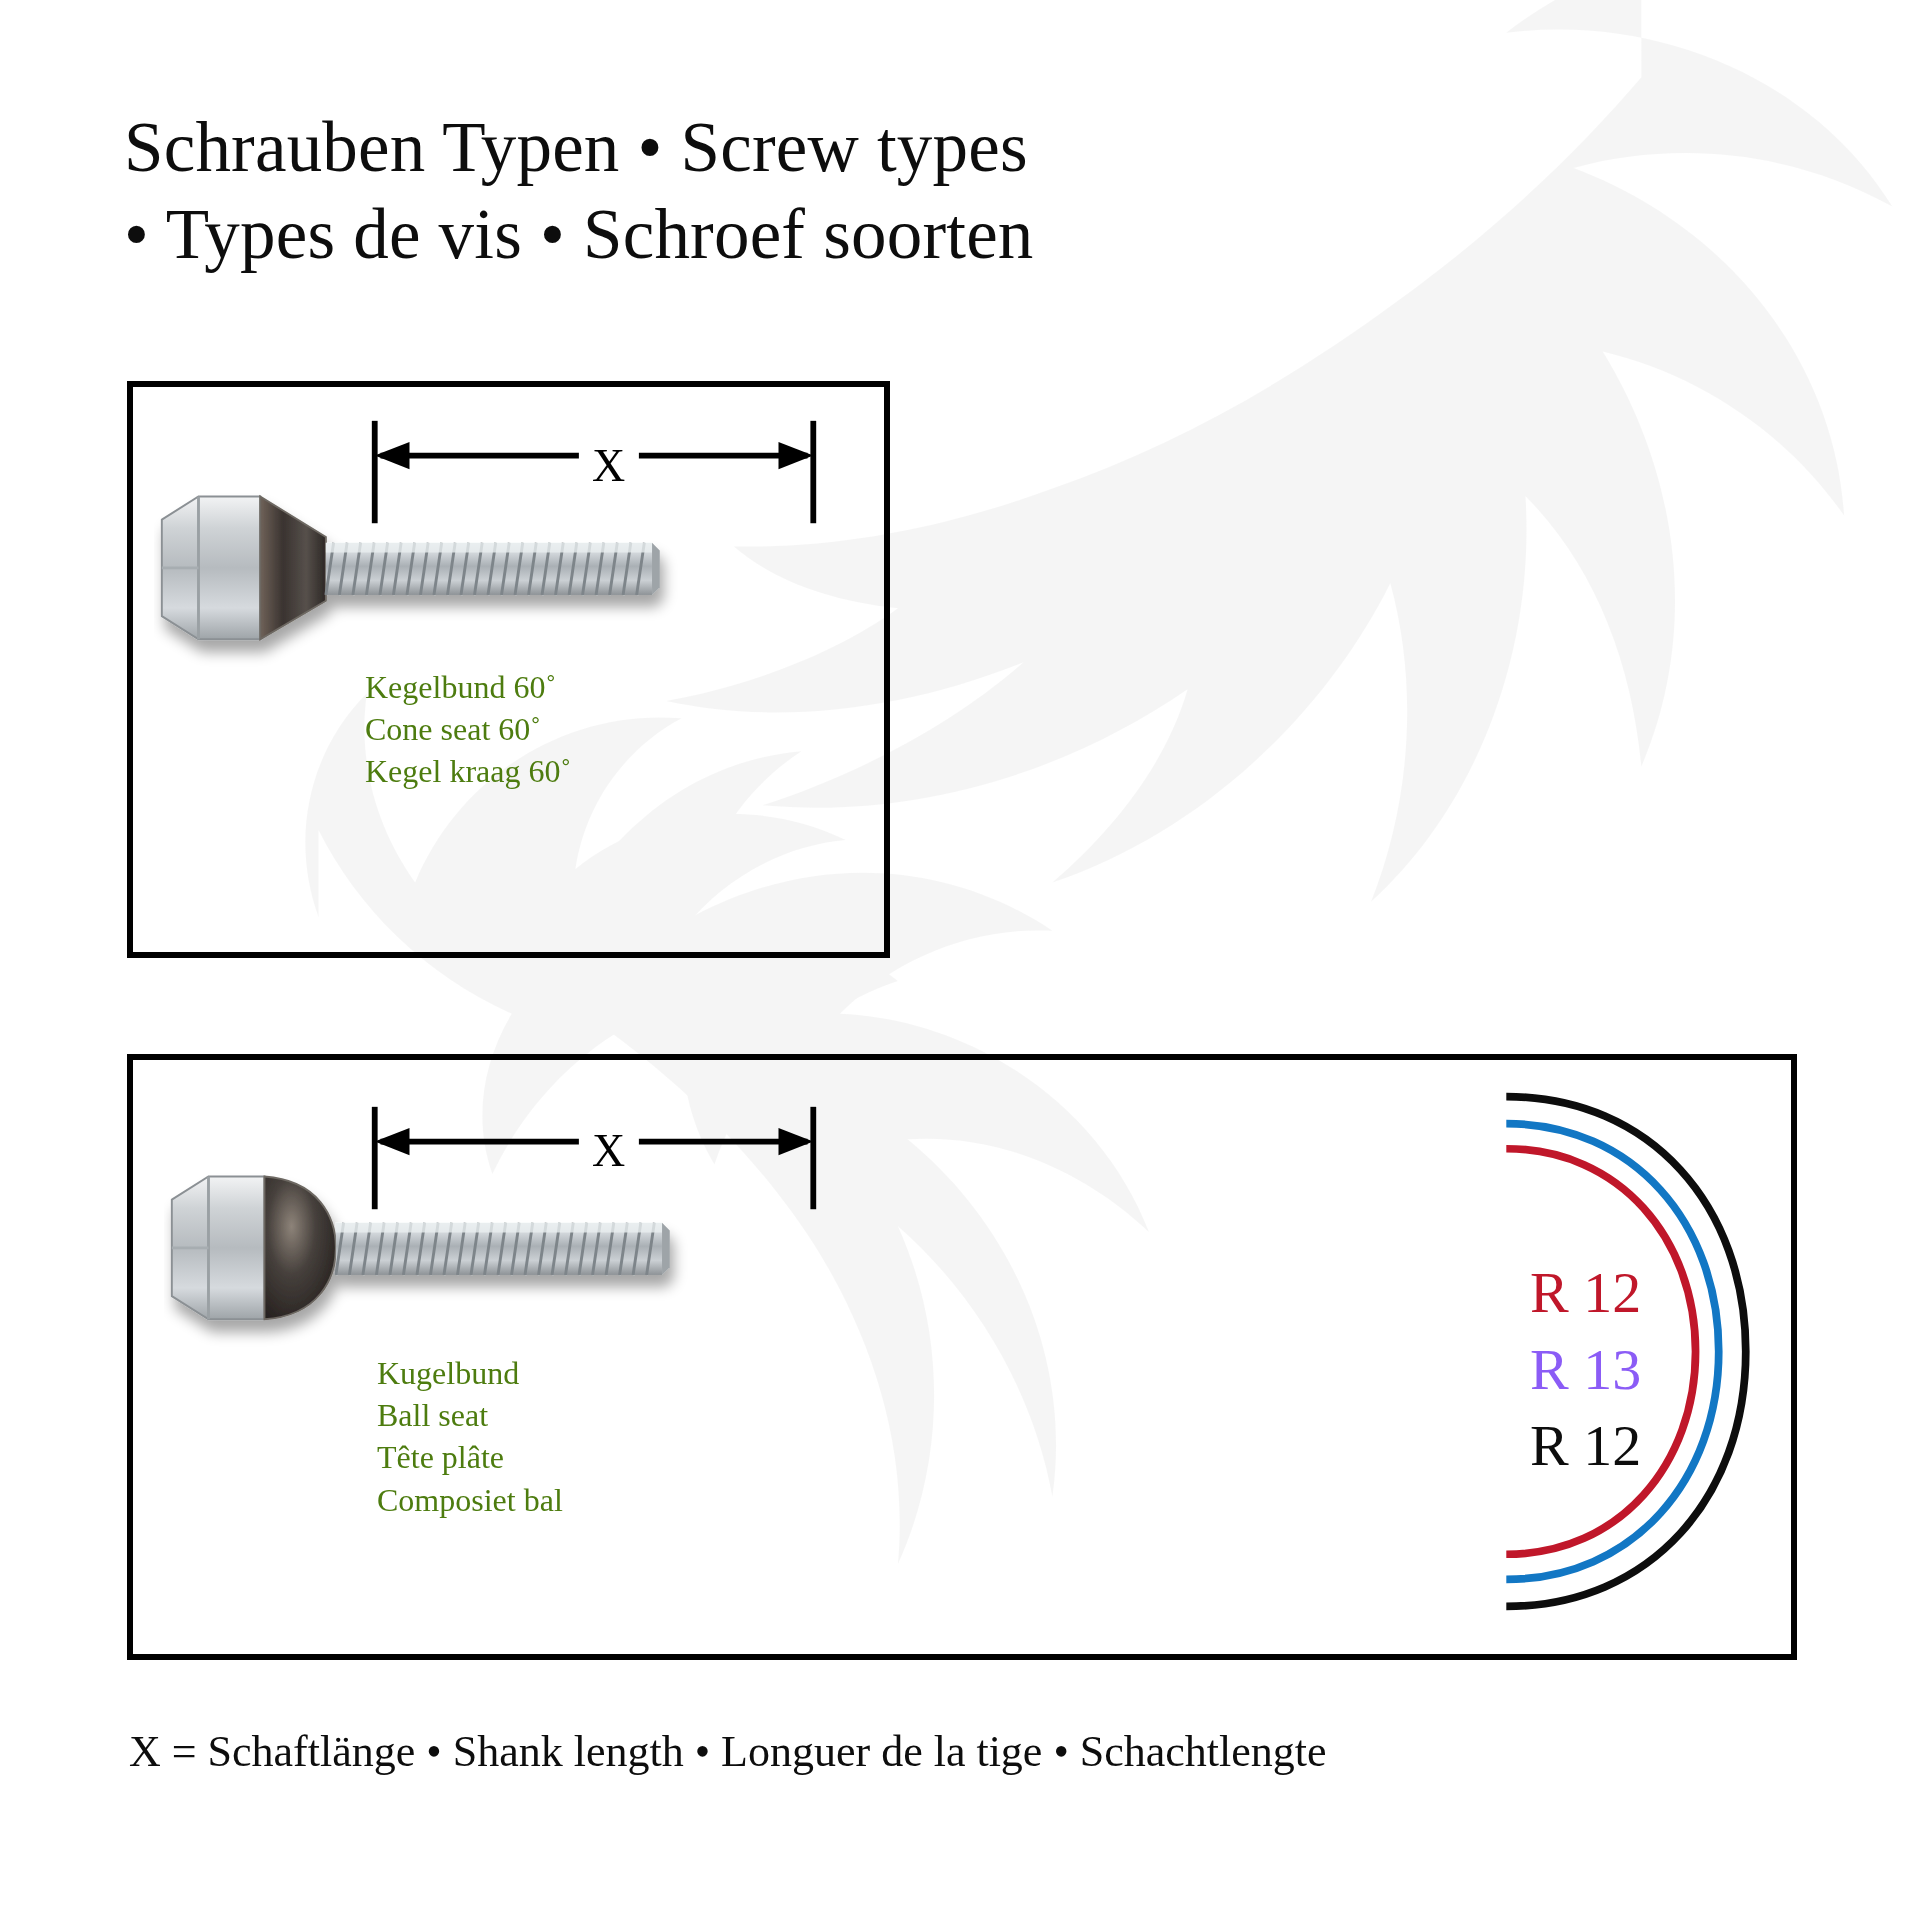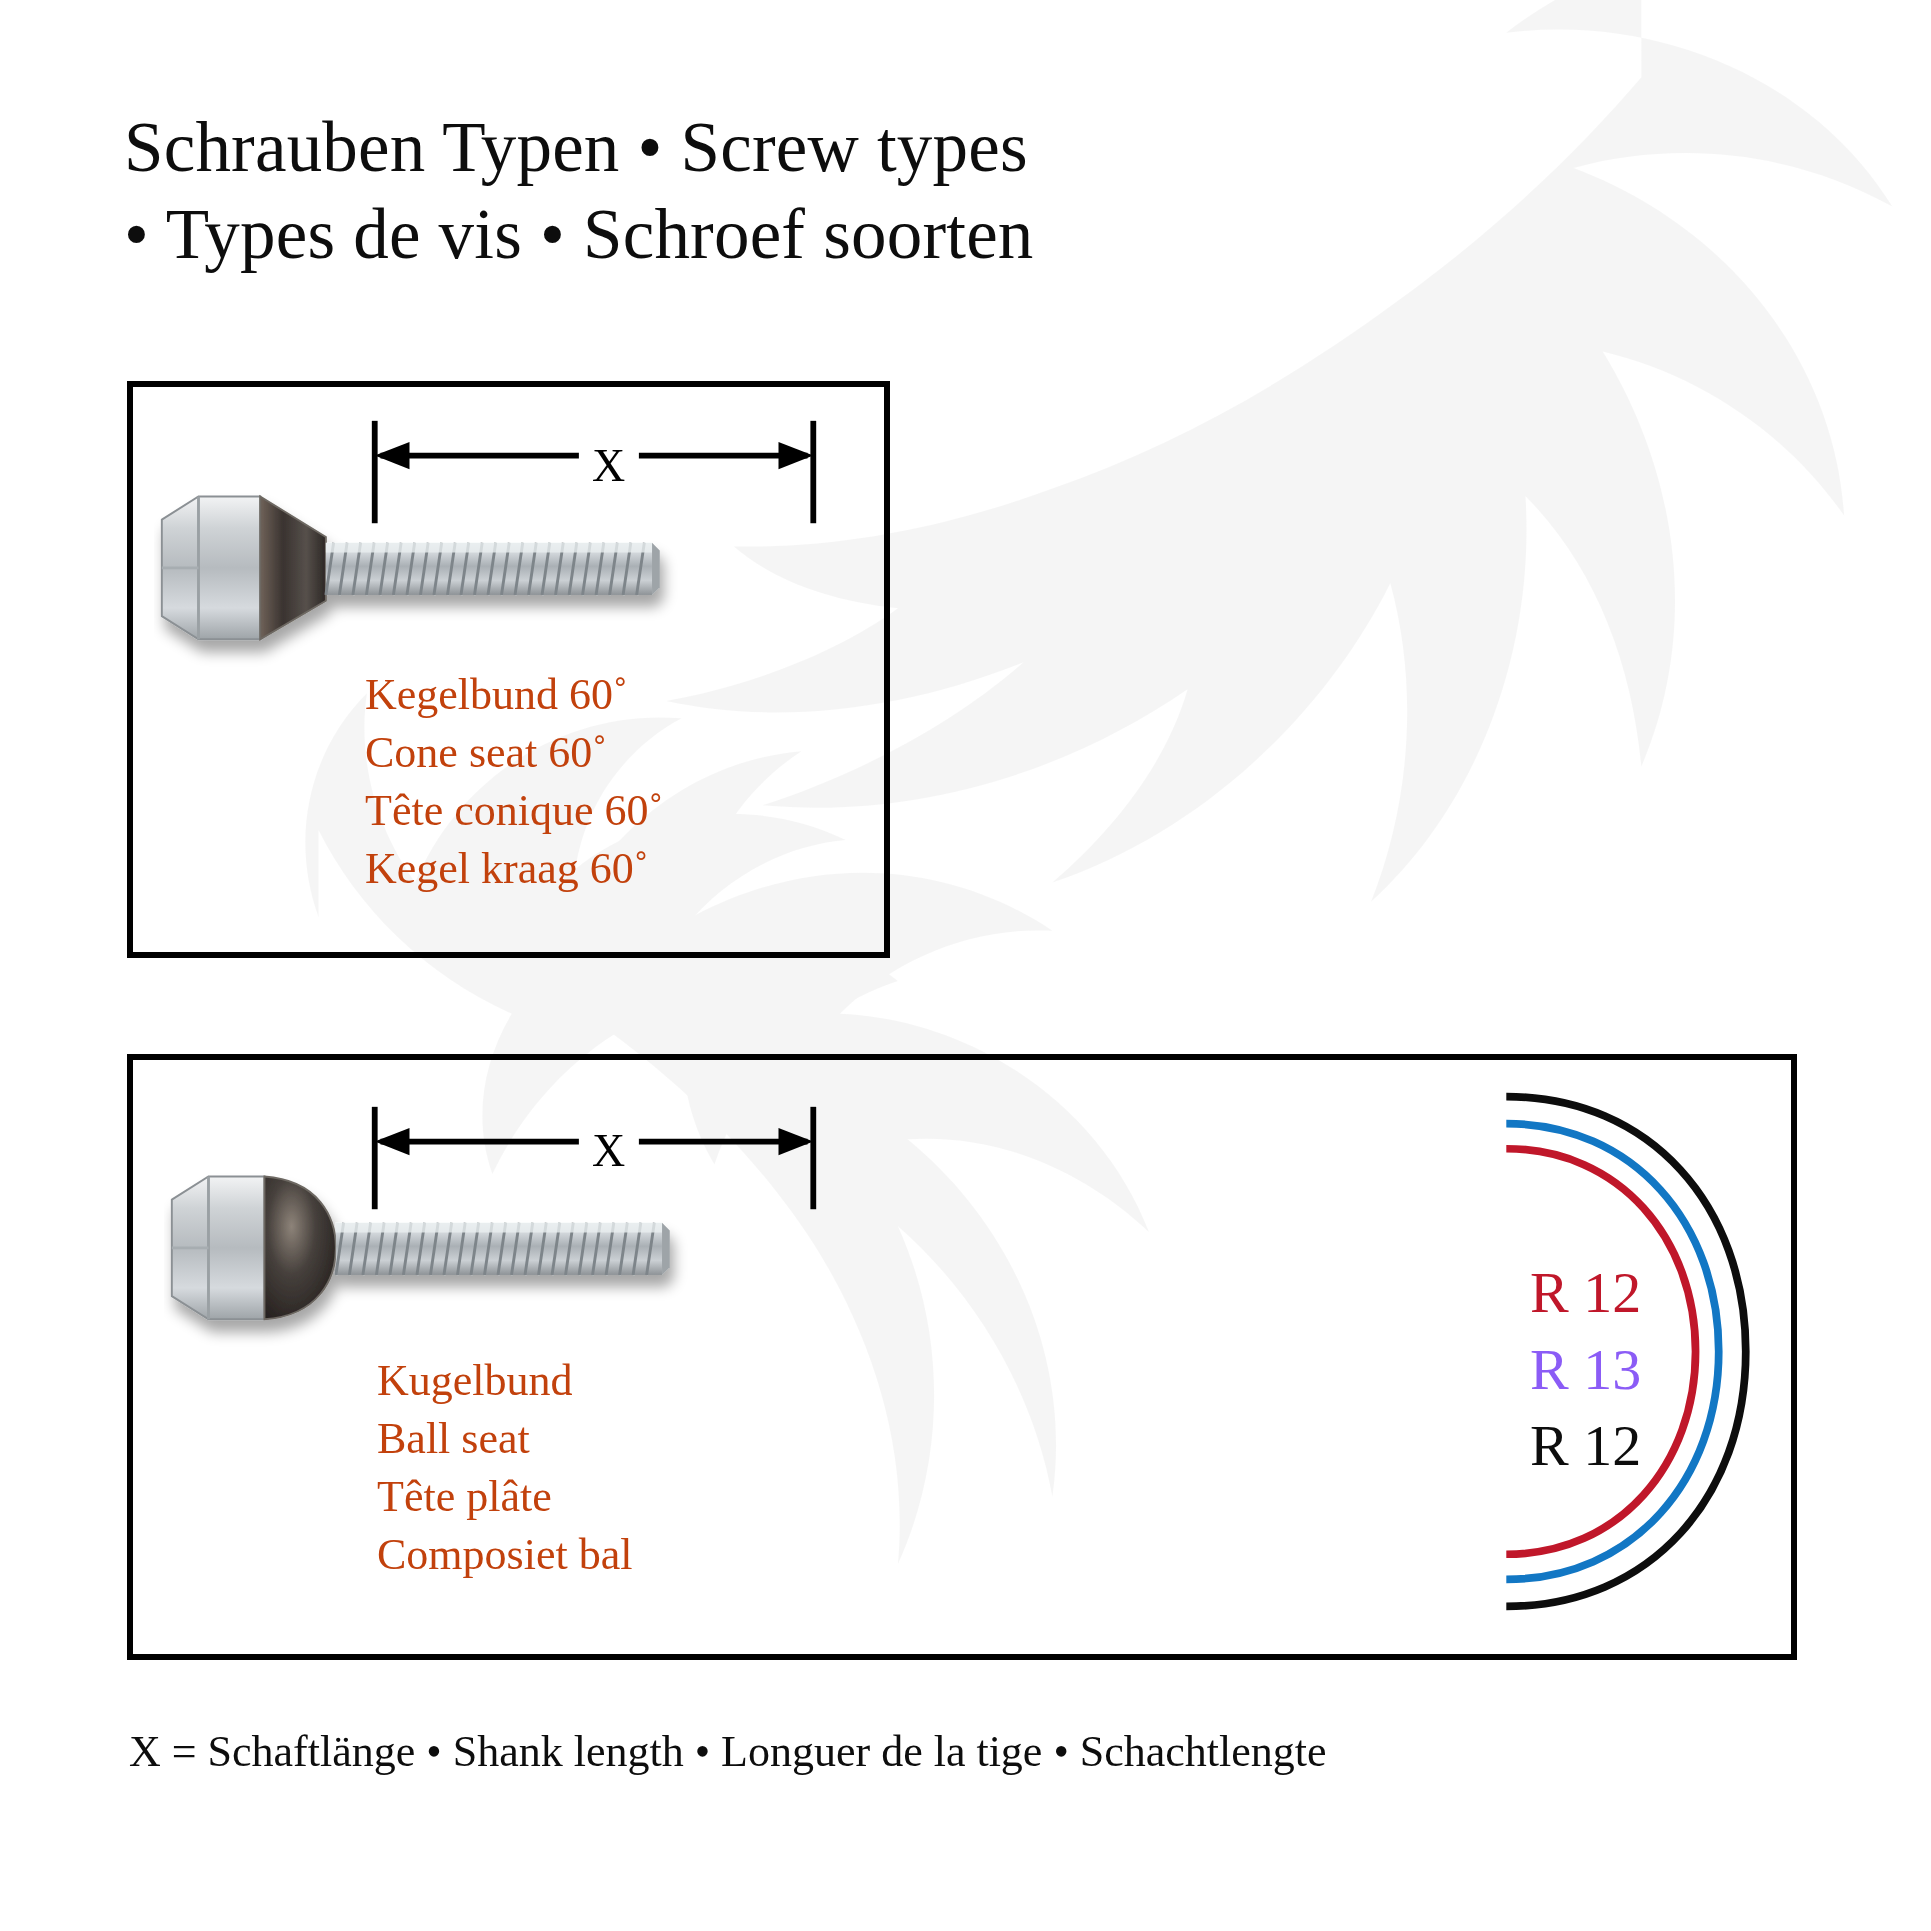--- a/index.html
+++ b/index.html
@@ -79,23 +79,23 @@
 
   
   .bolt {
     position: absolute;
   }
 
   
   .txt-col {
     position: absolute;
     font-family: "Liberation Serif", serif;
-    font-size: 44px;
+    font-size: 32px;
     line-height: 1.32;
-    color: #c2410c;
+    color: #4d7c0f;
     white-space: nowrap;
   }
 
   
   .radii-labels {
     position: absolute;
     font-family: "Liberation Serif", serif;
     font-size: 58px;
     line-height: 1.32;
     white-space: nowrap;
@@ -222,21 +222,20 @@
           <line x1="508" y1="62" x2="500" y2="116"></line>
       </g>
       <rect x="178" y="62" width="338" height="10" fill="#e9edef" opacity="0.8"></rect>
       <path d="M516 62 L524 70 L524 108 L516 116 Z" fill="#9ea4a8"></path>
     </g>
   </svg>
 
   <div class="txt-col" style="left:365px; top:666px;">
     <div>Kegelbund 60˚</div>
     <div>Cone seat 60˚</div>
-    <div>Tête conique 60˚</div>
     <div>Kegel kraag 60˚</div>
   </div>
 
   <div class="panel" id="panel-ball"></div>
 
   <svg class="dim" style="left:367px; top:1101px;" width="483" height="116" viewBox="0 0 500 120" xmlns="http://www.w3.org/2000/svg">
     <line x1="8" y1="6" x2="8" y2="112" stroke="#000" stroke-width="6"></line>
     <line x1="462" y1="6" x2="462" y2="112" stroke="#000" stroke-width="6"></line>
     <line x1="14" y1="42" x2="456" y2="42" stroke="#000" stroke-width="6"></line>
     <polygon points="8,42 44,28 44,56" fill="#000"></polygon>

